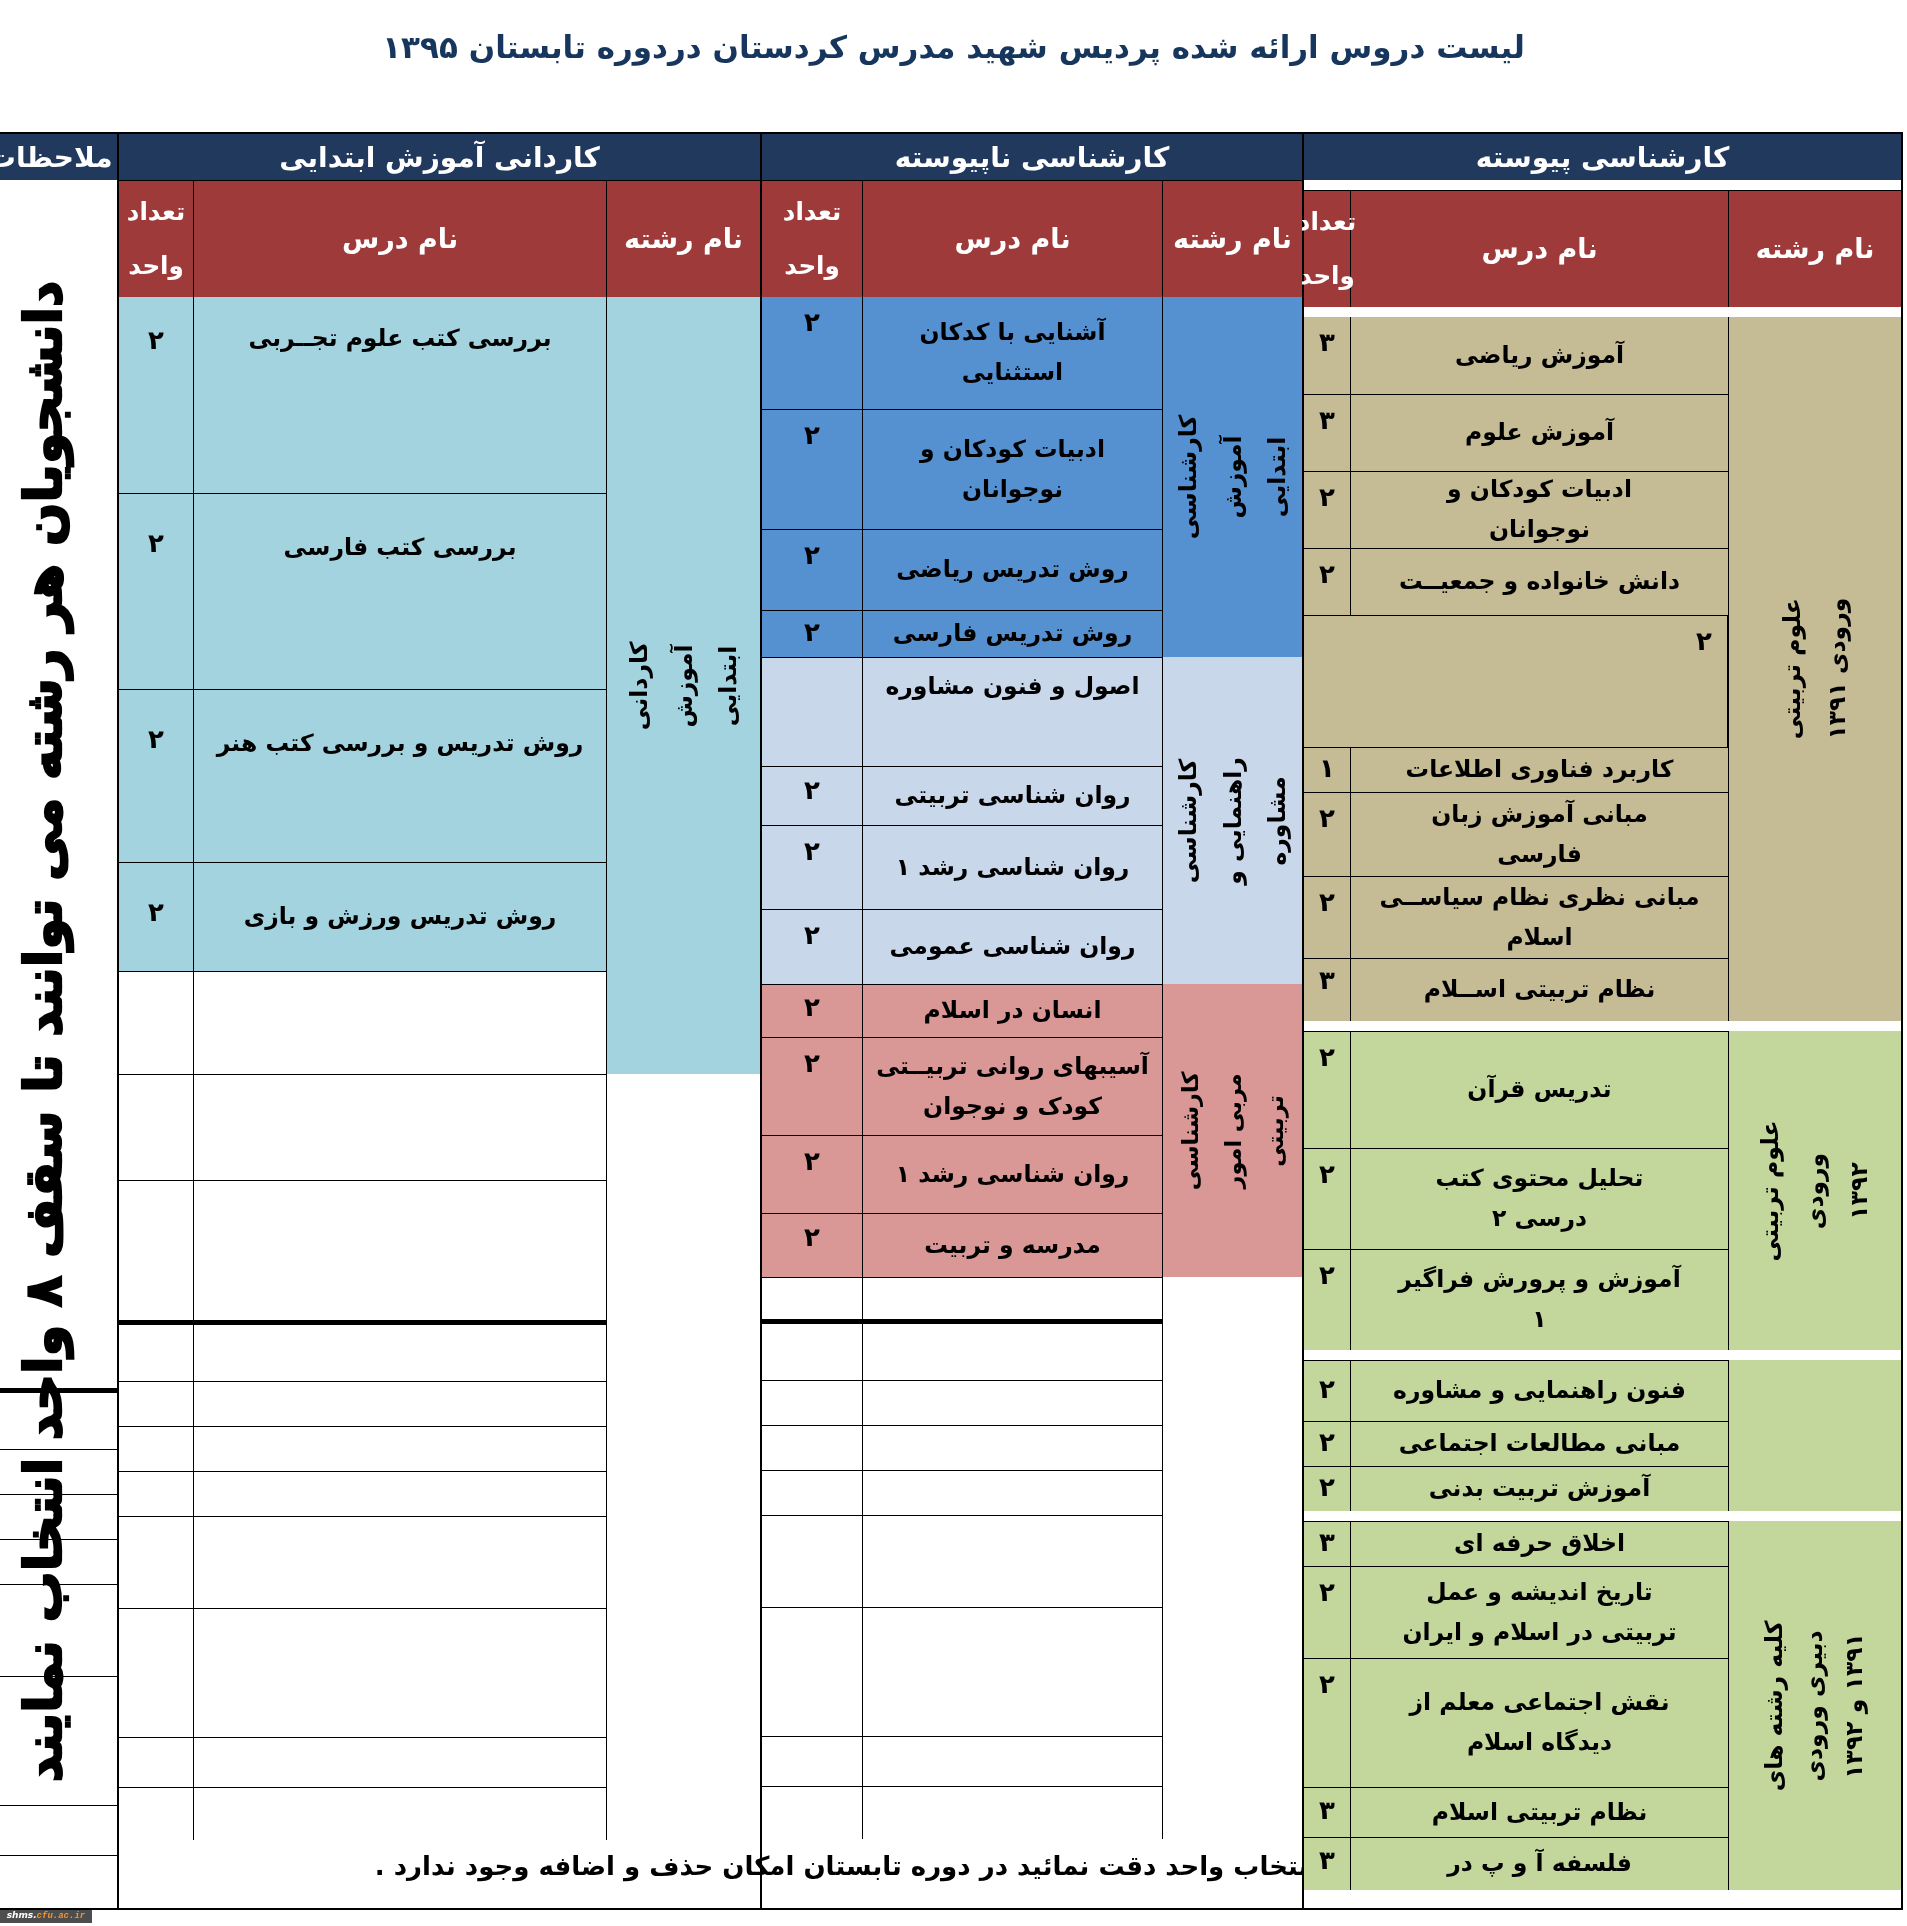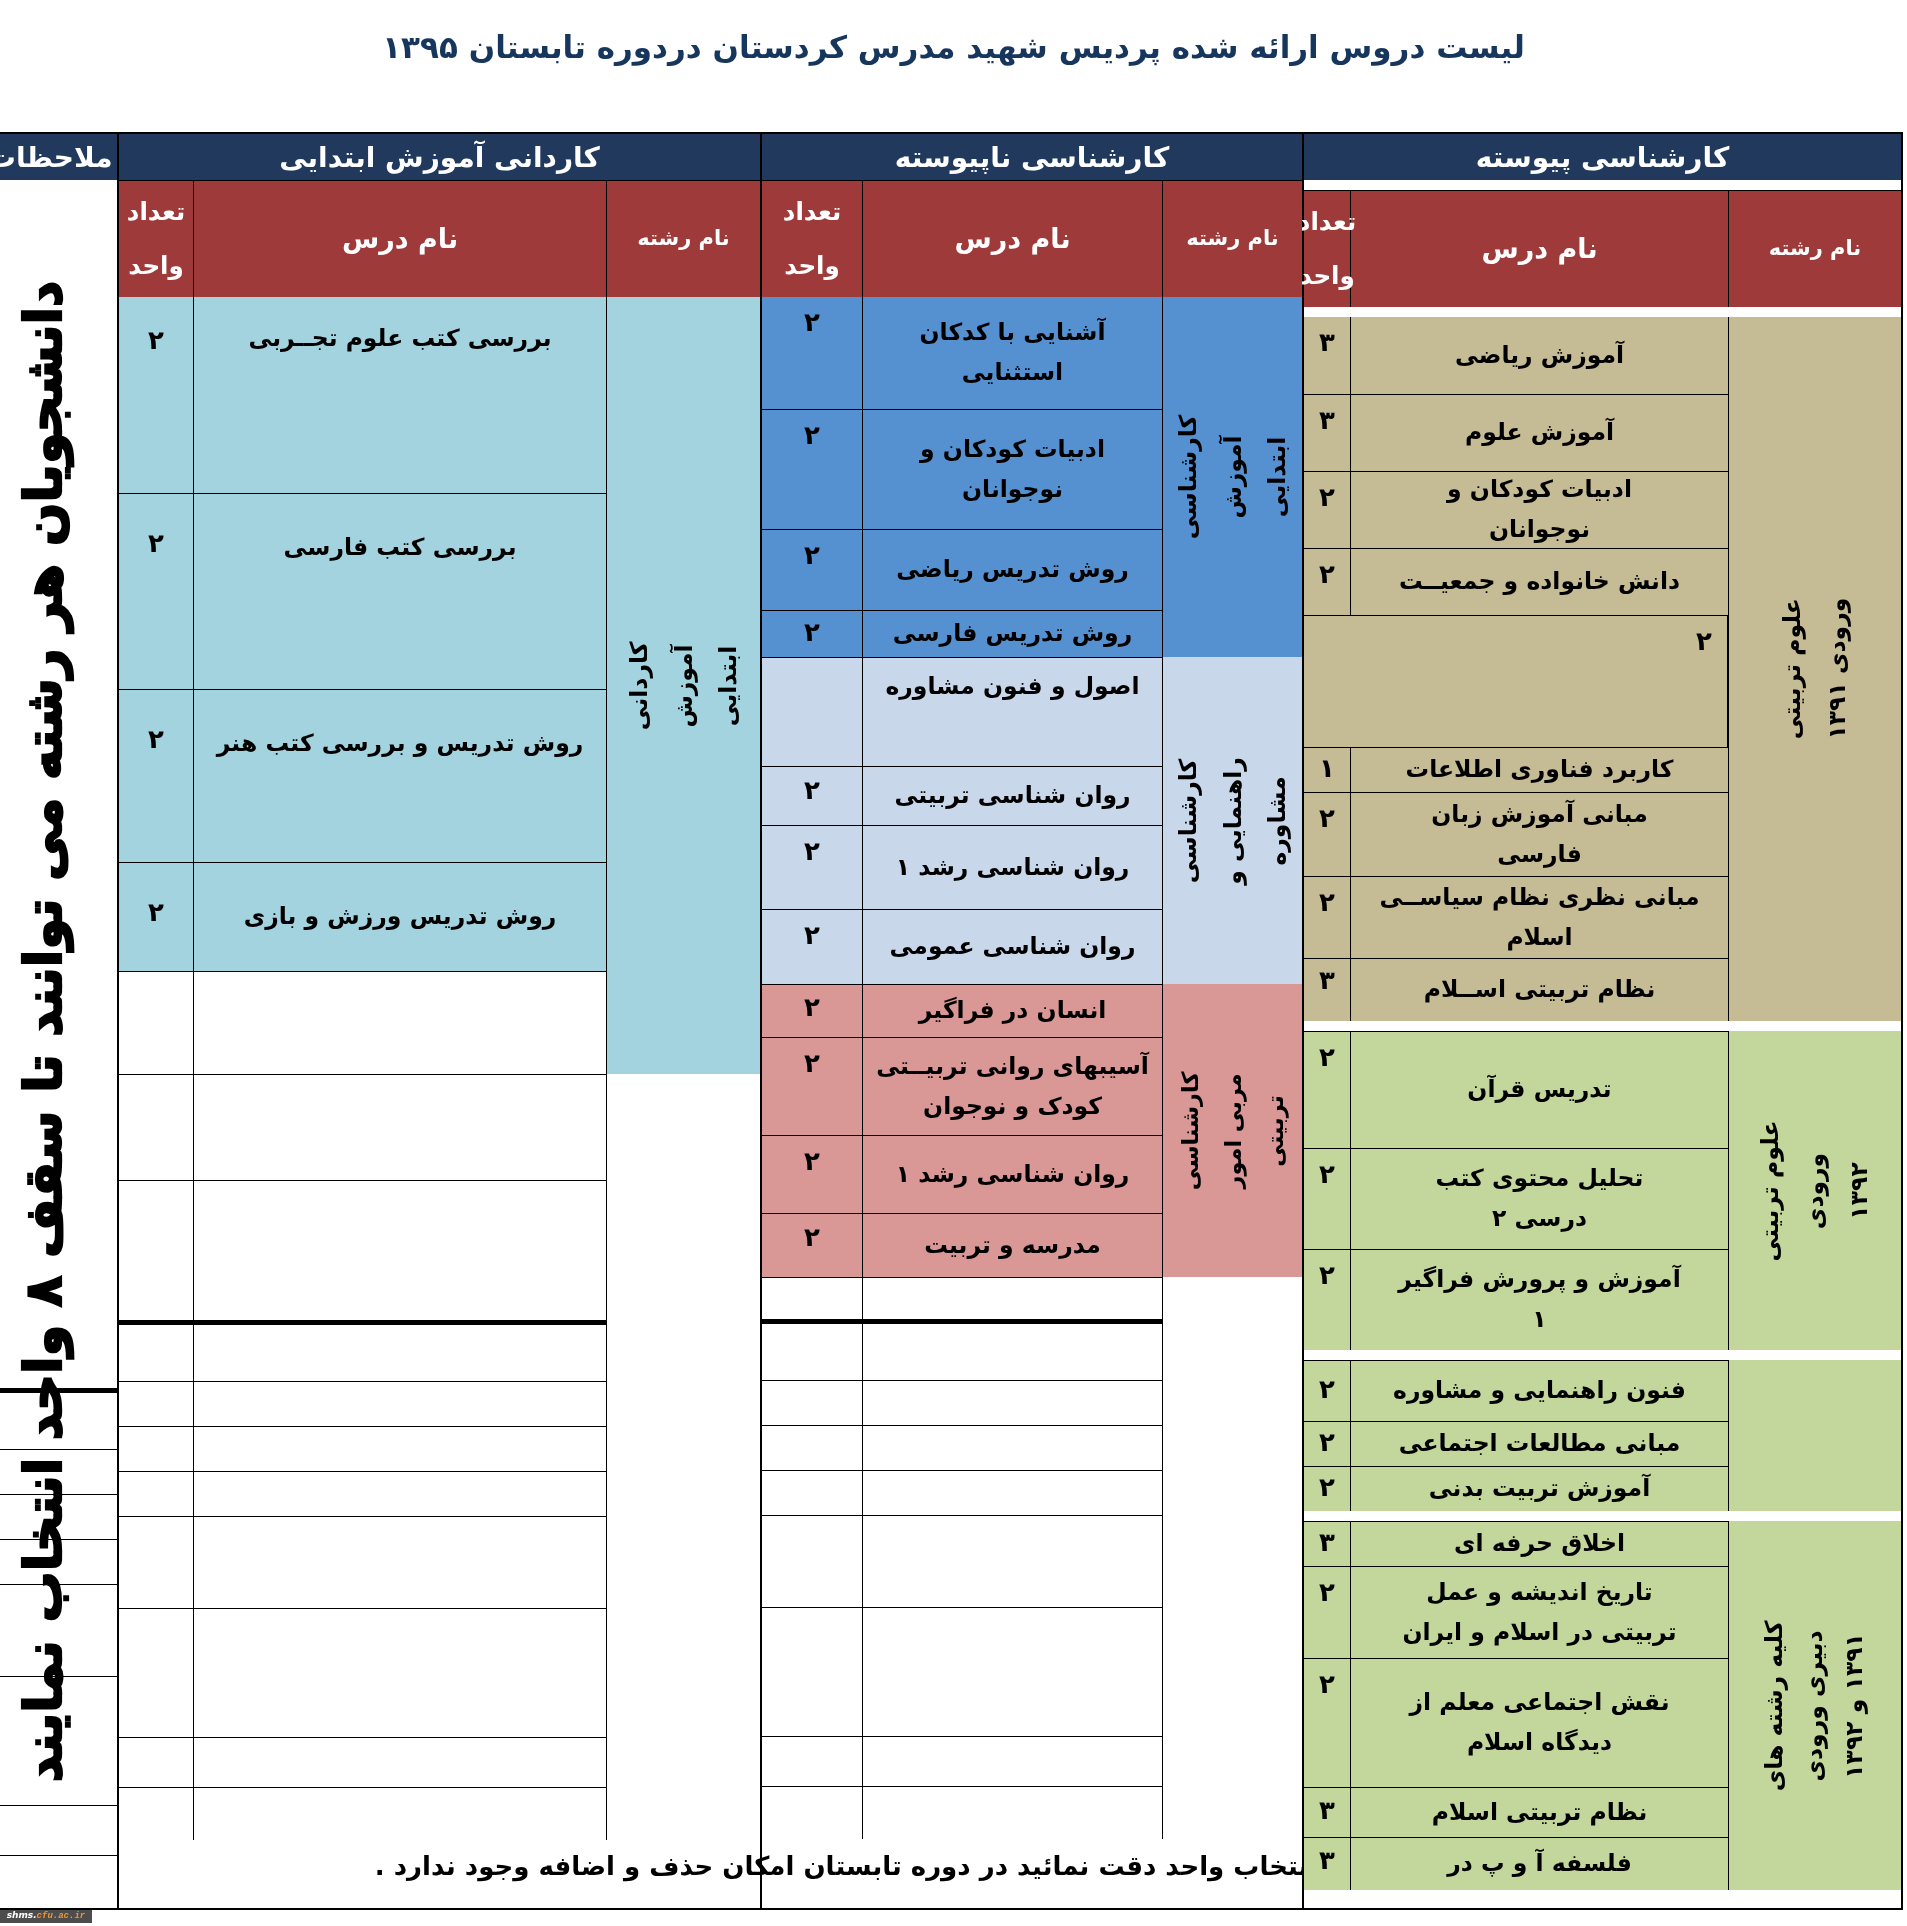--- a/index.html
+++ b/index.html
@@ -17,21 +17,21 @@
   .g1 { width:601px; border-right:2.2px solid #000;gap:10px; }
   .g2 { width:542px; }
   .g3 { width:643px; }
   .g4 { width:117px; border-left:0;gap:34px; }
 
   .ghead { height:46px; background:#20395C; color:#fff; font-size:28px; font-weight:bold;
            display:flex; align-items:center; justify-content:center; white-space:nowrap; }
   .g4 .ghead { justify-content:flex-start; padding-right:4.5px; overflow:hidden; }
 
   .shead { height:117px; display:flex; direction:rtl; border-top:1.7px solid #000; }
-  .shead > div { background:#9E3A3A; color:#fff; font-size:21px; font-weight:bold;
+  .shead > div { background:#9E3A3A; color:#fff; font-size:27px; font-weight:bold;
                  display:flex; align-items:center; justify-content:center;
                  text-align:center; white-space:pre-line; line-height:1.9; }
 
   .sec { display:flex; direction:rtl; }
   .rows { flex:1 1 auto; display:flex; flex-direction:column; }
   .r { display:flex; direction:rtl; border-top:1.7px solid #000; }
   .sec0 .r.first { border-top:0; }
 
   .f { display:flex; align-items:center; justify-content:center; overflow:hidden;
        border-left:1.7px solid #000; }
@@ -269,21 +269,21 @@
             </div>
         </div>
       </div>
 
       <div class="sec pnk">
         <div class="f">
             <span class="rot" style="font-size:22.4px;">کارشناسی مربی امور تربیتی</span>
           </div>
         <div class="rows">
           <div class="r first" style="height:53px">
-              <div class="c">انسان در فراگیر</div>
+              <div class="c">انسان در اسلام</div>
               <div class="u" style="padding-top:6.7px;">۲</div>
             </div>
           <div class="r" style="height:98px">
               <div class="c">آسیبهای روانی تربیــتی
 کودک و نوجوان</div>
               <div class="u">۲</div>
             </div>
           <div class="r" style="height:78px">
               <div class="c">روان شناسی رشد ۱</div>
               <div class="u">۲</div>

